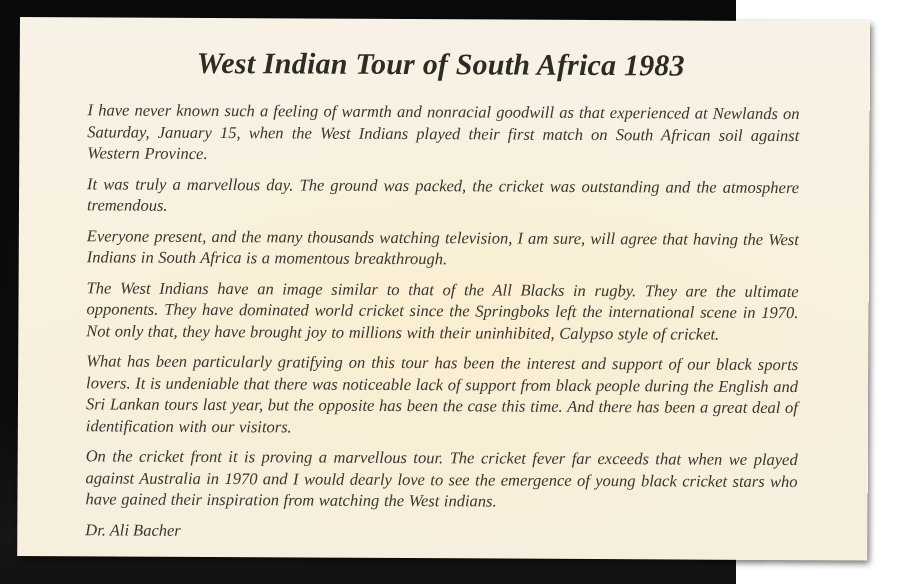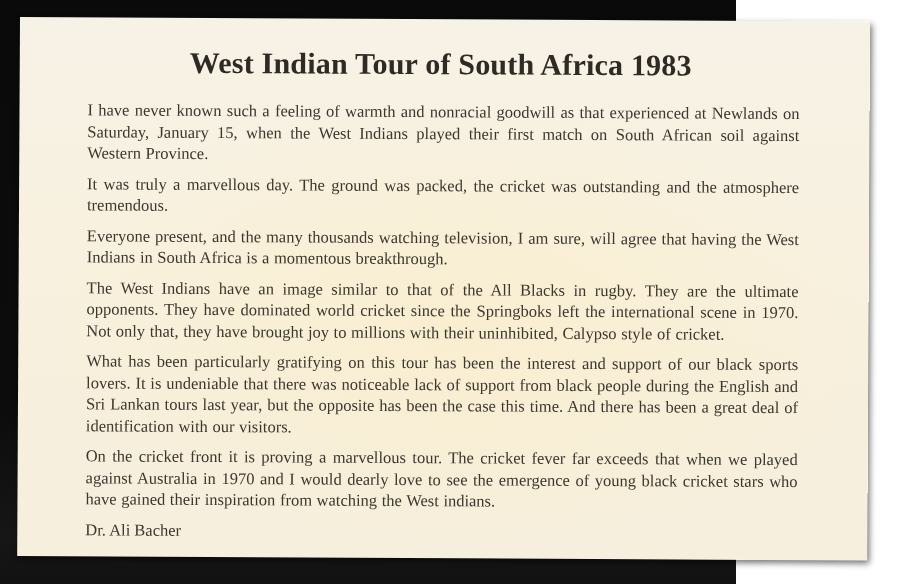--- a/index.html
+++ b/index.html
@@ -10,20 +10,21 @@
     width: 900px;
     height: 584px;
     overflow: hidden;
     font-family: "Liberation Serif", "DejaVu Serif", serif;
   }
   .stage {
     position: relative;
     width: 736px;
     height: 584px;
     background: linear-gradient(180deg, #0a0a0a 0%, #0c0c0c 70%, #161616 92%, #121212 100%);
+    font-style: italic;
   }
   .card {
     position: absolute;
     left: 20px;
     top: 17px;
     width: 850px;
     height: 539px;
     box-sizing: border-box;
     padding: 28px 70px 0 68px;
     background:

